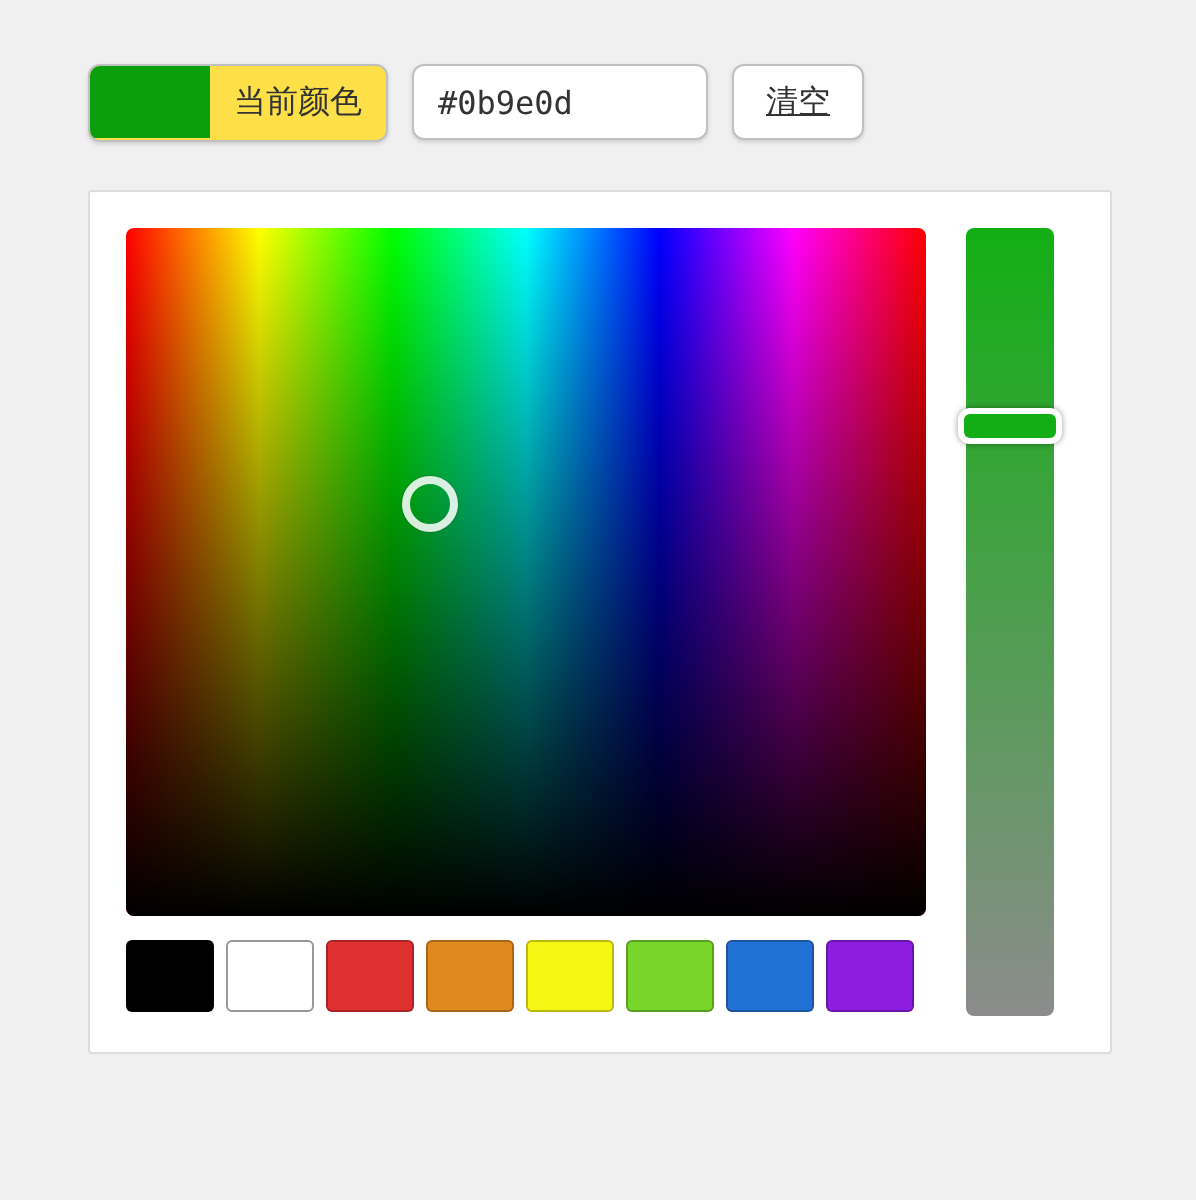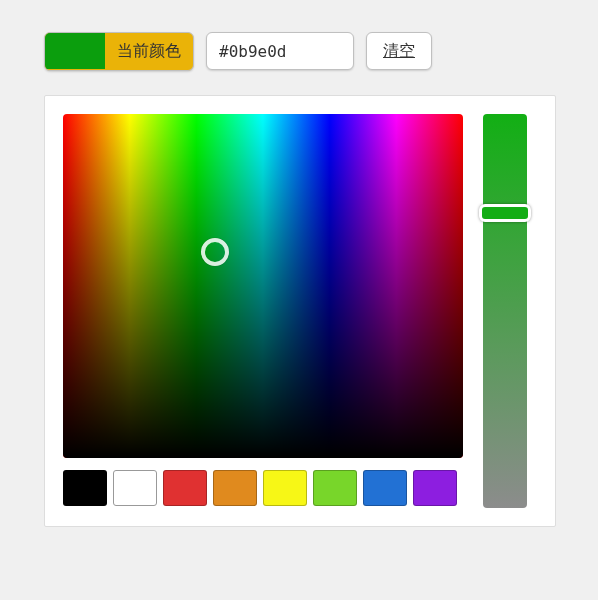--- a/index.html
+++ b/index.html
@@ -11,21 +11,21 @@
       font-size: 16px;
       padding: 32px 44px;
     }
     .top-controls {
       display: flex;
       gap: 12px;
       margin-bottom: 24px;
     }
     .current-color-block {
       display: flex;
-      background: #eab308;
+      background: #fde047;
       border: 1px solid #c0c0c0;
       border-radius: 6px;
       overflow: hidden;
       box-shadow: 0 1px 2px rgba(0,0,0,0.15);
     }
     .swatch-preview {
       width: 60px;
       height: 36px;
     }
     .current-label {

